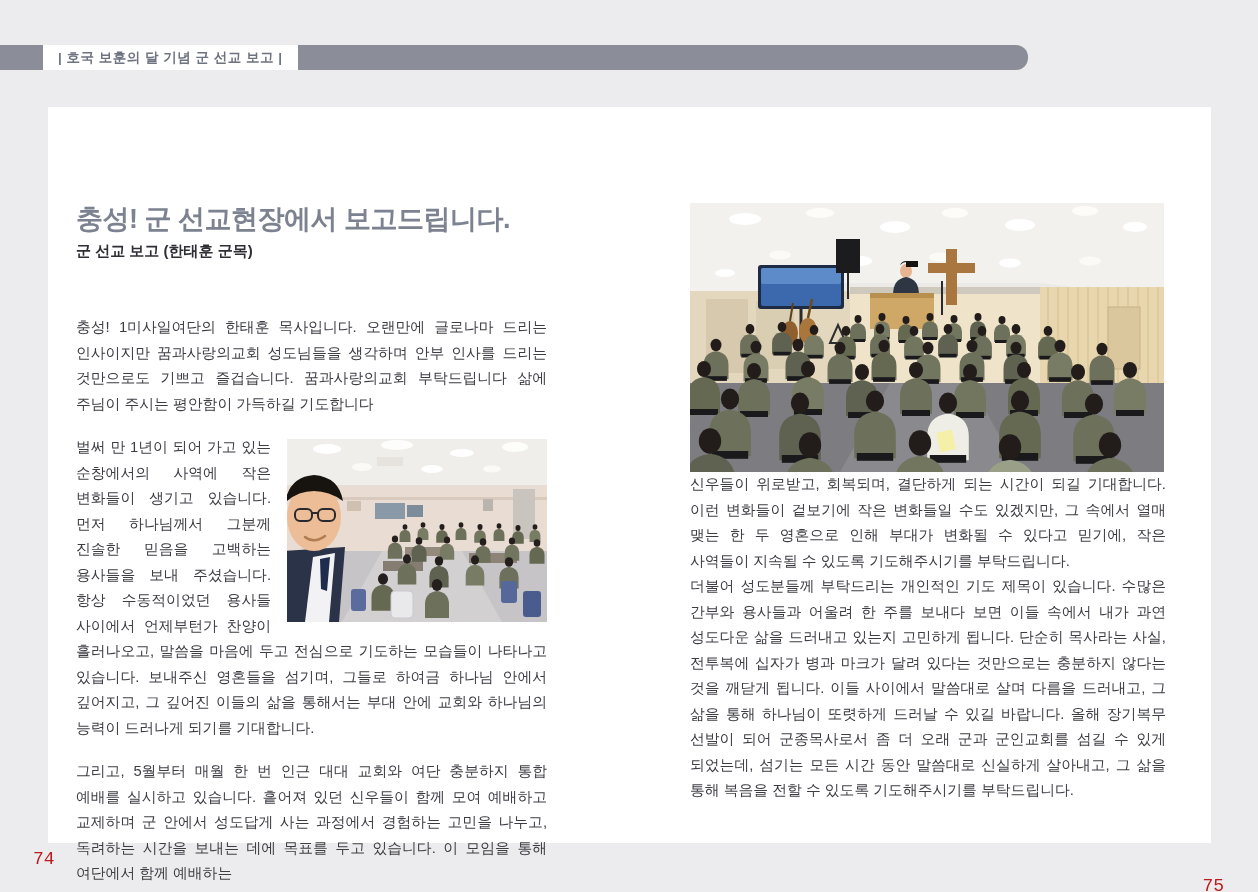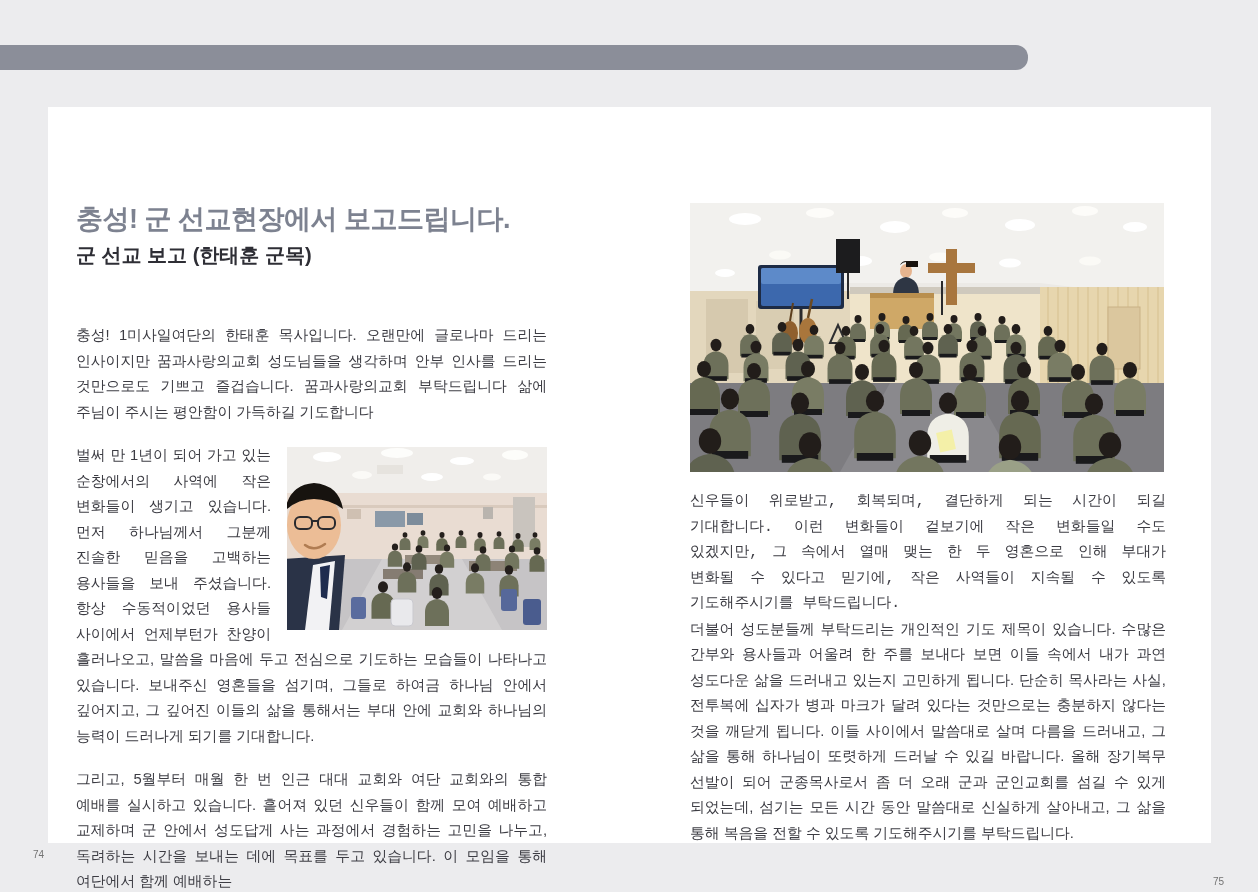--- a/index.html
+++ b/index.html
@@ -23,49 +23,50 @@
     position:absolute;left:48px;top:107px;width:1163px;height:736px;background:#ffffff;
   }
   .col-left{position:absolute;left:28px;top:0;width:471px;}
   .col-right{position:absolute;left:642px;top:0;width:476px;}
 
   .title{
     margin:96px 0 0 0;font-size:27px;line-height:32px;font-weight:800;
     color:#7d8290;letter-spacing:-0.5px;
   }
   .subtitle{
-    margin:7px 0 0 0;font-size:20px;font-weight:700;color:#2e2e35;
+    margin:7px 0 0 0;font-size:15px;font-weight:700;color:#2e2e35;
   }
   .body-par{
     margin:0;font-size:14.8px;line-height:25.5px;color:#3c3c43;
     text-align:justify;word-break:keep-all;
   }
   .par-1{margin-top:54px;}
   .par-gap{margin-top:18px;}
   .photo-float{
     float:right;width:260px;height:183px;margin:4px 0 10px 16px;
     background:#d9d4cd;overflow:hidden;
   }
   .chapel-wrap{
     margin-top:96px;width:474px;height:269px;background:#d9d4cd;overflow:hidden;
   }
-  .right-par-1{margin-top:17px;font-family:Liberation Mono, monospace;}
+  .right-par-1{}
   .right-par-2{}
 
-  .pageno{position:absolute;font-size:10px;color:#737373;}
+  .pageno{position:absolute;font-size:18px;color:#b91c1c;font-family:Liberation Mono, monospace;}
   .pageno-left{left:33px;top:849px;}
   .pageno-right{right:34px;top:849px;margin-top:27px;}
   svg{display:block;}
 </style>
 </head>
 <body>
 
 <div class="stage">
 
   <div class="top-bar"></div>
+  <div class="bar-label">| 호국 보훈의 달 기념 군 선교 보고 |</div>
 
   <div class="page">
 
     <div class="col-left">
       <h1 class="title">충성! 군 선교현장에서 보고드립니다.</h1>
       <div class="subtitle">군 선교 보고 (한태훈 군목)</div>
 
       <p class="body-par par-1">충성! 1미사일여단의 한태훈 목사입니다. 오랜만에 글로나마 드리는 인사이지만 꿈과사랑의교회 성도님들을 생각하며 안부 인사를 드리는 것만으로도 기쁘고 즐겁습니다. 꿈과사랑의교회 부탁드립니다 삶에 주님이 주시는 평안함이 가득하길 기도합니다</p>
 
       <p class="body-par par-gap">
@@ -143,21 +144,21 @@
               <rect x="8" y="70" width="17" height="12" rx="5" fill="none" stroke="#2a2a2e" stroke-width="2"></rect>
               <rect x="31" y="70" width="17" height="12" rx="5" fill="none" stroke="#2a2a2e" stroke-width="2"></rect>
               <line x1="25" y1="74" x2="31" y2="74" stroke="#2a2a2e" stroke-width="2"></line>
               <path d="M18,98 Q27,105 38,97" fill="none" stroke="#b07c52" stroke-width="2.5" stroke-linecap="round"></path>
             </g>
           </svg>
         </span>
         <span>벌써 만 1년이 되어 가고 있는 순창에서의 사역에 작은 변화들이 생기고 있습니다. 먼저 하나님께서 그분께 진솔한 믿음을 고백하는 용사들을 보내 주셨습니다. 항상 수동적이었던 용사들 사이에서 언제부턴가 찬양이 흘러나오고, 말씀을 마음에 두고 전심으로 기도하는 모습들이 나타나고 있습니다. 보내주신 영혼들을 섬기며, 그들로 하여금 하나님 안에서 깊어지고, 그 깊어진 이들의 삶을 통해서는 부대 안에 교회와 하나님의 능력이 드러나게 되기를 기대합니다.</span>
       </p>
 
-      <p class="body-par par-gap">그리고, 5월부터 매월 한 번 인근 대대 교회와 여단 교회와의 통합 예배를 실시하고 있습니다. 흩어져 있던 신우들이 함께 모여 예배하고 교제하며 군 안에서 성도답게 사는 과정에서 경험하는 고민을 나누고, 독려하는 시간을 보내는 데에 목표를 두고 있습니다. 이 모임을 통해 여단에서 함께 예배하는</p>
+      <p class="body-par par-gap">그리고, 5월부터 매월 한 번 인근 대대 교회와 여단 충분하지 통합 예배를 실시하고 있습니다. 흩어져 있던 신우들이 함께 모여 예배하고 교제하며 군 안에서 성도답게 사는 과정에서 경험하는 고민을 나누고, 독려하는 시간을 보내는 데에 목표를 두고 있습니다. 이 모임을 통해 여단에서 함께 예배하는</p>
     </div>
 
     <div class="col-right">
       <div class="chapel-wrap">
 
         <svg width="474" height="269" viewBox="0 0 474 269" xmlns="http://www.w3.org/2000/svg">
           <defs>
             <g id="sol">
               <path d="M-16,26 Q-16,10 0,8 Q16,10 16,26 L16,44 L-16,44 Z" fill="currentColor"></path>
               <ellipse cx="0" cy="0" rx="7" ry="8" fill="#221d1a"></ellipse>

